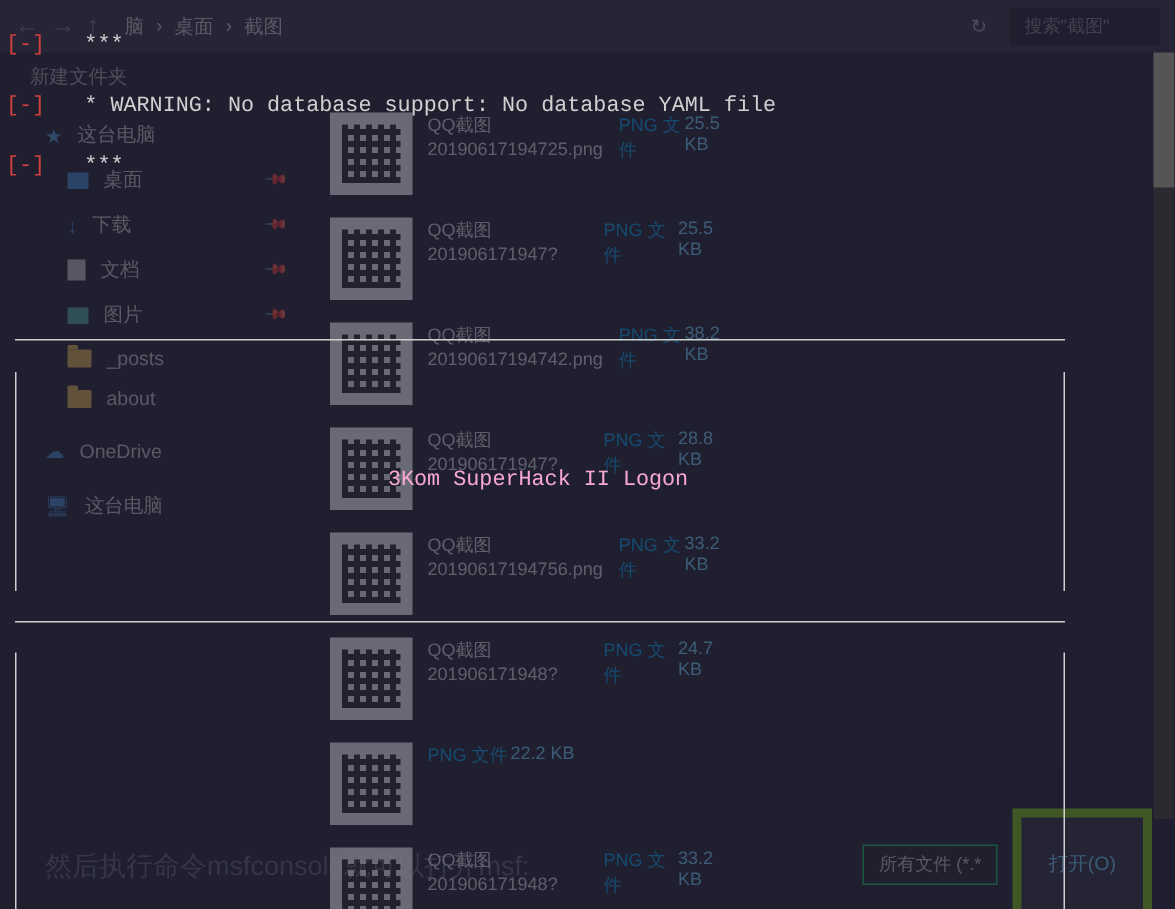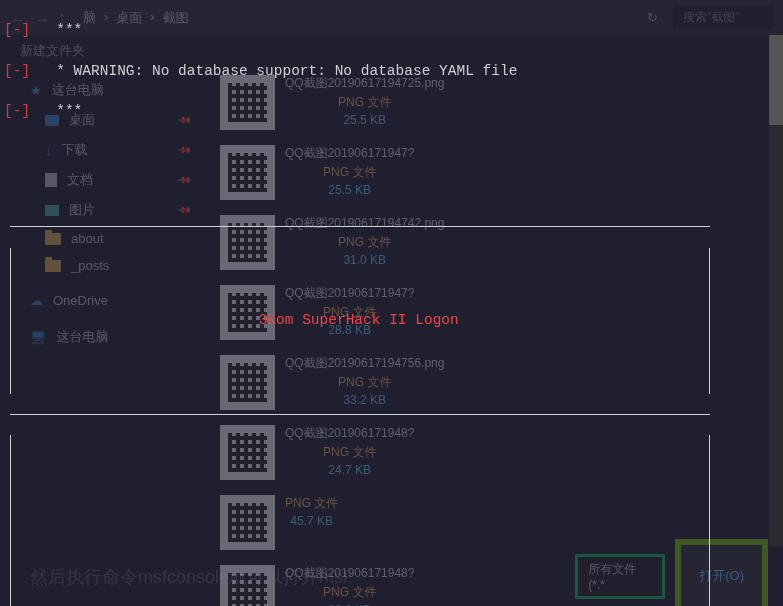--- a/index.html
+++ b/index.html
@@ -118,39 +118,39 @@
 }
 .bg-thumb::after {
   content: '';
   position: absolute;
   top: 8px; left: 8px; right: 8px; bottom: 8px;
   background: 
     repeating-linear-gradient(0deg, #000 0 4px, transparent 4px 8px),
     repeating-linear-gradient(90deg, #000 0 4px, transparent 4px 8px);
   opacity: 0.8;
 }
-.bg-file-info { display: flex; flex-direction: column; gap: 2px; font-size: 12px; align-items: center; }
+.bg-file-info { display: flex; gap: 2px; font-size: 12px; }
 .bg-file-name { color: #ddd; }
-.bg-file-type { color: #fdba74; }
+.bg-file-type { color: #0ea5e9; }
 .bg-file-size { color: #7dd3fc; }
 
 .bg-footer {
   position: absolute;
   bottom: 0; left: 0; right: 0;
   height: 60px;
   display: flex;
   justify-content: flex-end;
   align-items: center;
   padding: 0 15px;
   gap: 10px;
   font-family: 'Microsoft YaHei', sans-serif;
 }
 .bg-filter {
   background: #2a2a30;
-  border: 3px solid #22c55e;
+  border: 1px solid #22c55e;
   padding: 4px 10px;
   font-size: 12px;
   color: #ccc;
   width: 90px;
 }
 .bg-open-btn {
   background: #3a3a40;
   border: 6px solid #84cc16;
   padding: 22px 18px;
   font-size: 13px;
@@ -179,21 +179,21 @@
 }
 
 .term-line { padding: 0 4px; }
 .prompt-path { color: #d0d0d0; }
 .highlight-cmd {
   background: #3838c8;
   color: #fff;
   padding: 0 1px;
 }
 .red { color: #d04040; }
-.white { color: #ef4444; }
+.white { color: #f9a8d4; }
 
 .box-top {
   border-top: 1px solid #d0d0d0;
   margin: 3px 10px 0 10px;
   width: 700px;
 }
 .box-content {
   border-left: 1px solid #d0d0d0;
   border-right: 1px solid #d0d0d0;
   margin: 0 10px;
@@ -268,25 +268,25 @@
           <span>文档</span>
           <span class="bg-pin">📌</span>
         </div>
       <div class="bg-sidebar-item">
           <span style="width:14px;height:11px;background:#5ab0a0"></span>
           <span>图片</span>
           <span class="bg-pin">📌</span>
         </div>
       <div class="bg-sidebar-item">
           <span class="bg-folder-icon"></span>
+          <span>_posts</span>
+        </div>
+      <div class="bg-sidebar-item">
+          <span class="bg-folder-icon"></span>
           <span>about</span>
-        </div>
-      <div class="bg-sidebar-item">
-          <span class="bg-folder-icon"></span>
-          <span>_posts</span>
         </div>
       <div class="bg-sidebar-item section" style="margin-top:8px">
           <span class="bg-cloud-icon">☁</span>
           <span>OneDrive</span>
         </div>
       <div class="bg-sidebar-item section" style="margin-top:8px">
           <span style="color:#4a90d0">🖥</span>
           <span>这台电脑</span>
         </div>
     </div>
@@ -305,21 +305,21 @@
             <div class="bg-file-name">QQ截图201906171947?</div>
             <div class="bg-file-type">PNG 文件</div>
             <div class="bg-file-size">25.5 KB</div>
           </div>
         </div>
         <div class="bg-file-item">
           <div class="bg-thumb"></div>
           <div class="bg-file-info">
             <div class="bg-file-name">QQ截图20190617194742.png</div>
             <div class="bg-file-type">PNG 文件</div>
-            <div class="bg-file-size">31.0 KB</div>
+            <div class="bg-file-size">38.2 KB</div>
           </div>
         </div>
         <div class="bg-file-item">
           <div class="bg-thumb"></div>
           <div class="bg-file-info">
             <div class="bg-file-name">QQ截图201906171947?</div>
             <div class="bg-file-type">PNG 文件</div>
             <div class="bg-file-size">28.8 KB</div>
           </div>
         </div>
@@ -336,21 +336,21 @@
           <div class="bg-file-info">
             <div class="bg-file-name">QQ截图201906171948?</div>
             <div class="bg-file-type">PNG 文件</div>
             <div class="bg-file-size">24.7 KB</div>
           </div>
         </div>
         <div class="bg-file-item">
           <div class="bg-thumb"></div>
           <div class="bg-file-info">
             <div class="bg-file-type">PNG 文件</div>
-            <div class="bg-file-size">45.7 KB</div>
+            <div class="bg-file-size">22.2 KB</div>
           </div>
         </div>
         <div class="bg-file-item">
           <div class="bg-thumb"></div>
           <div class="bg-file-info">
             <div class="bg-file-name">QQ截图201906171948?</div>
             <div class="bg-file-type">PNG 文件</div>
             <div class="bg-file-size">33.2 KB</div>
           </div>
         </div>

